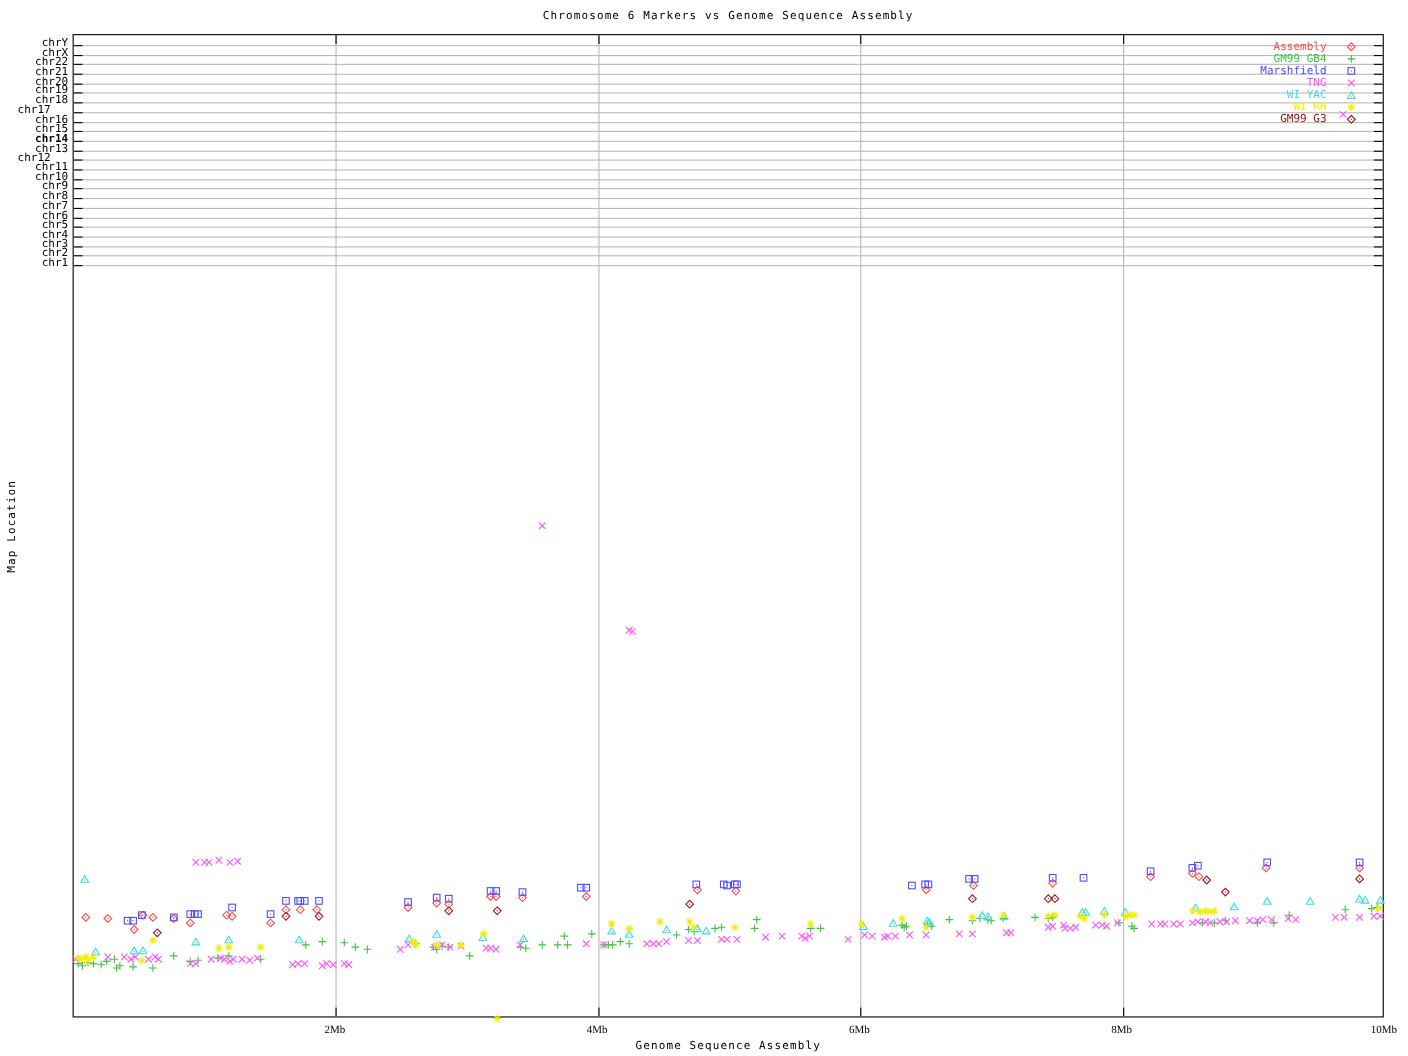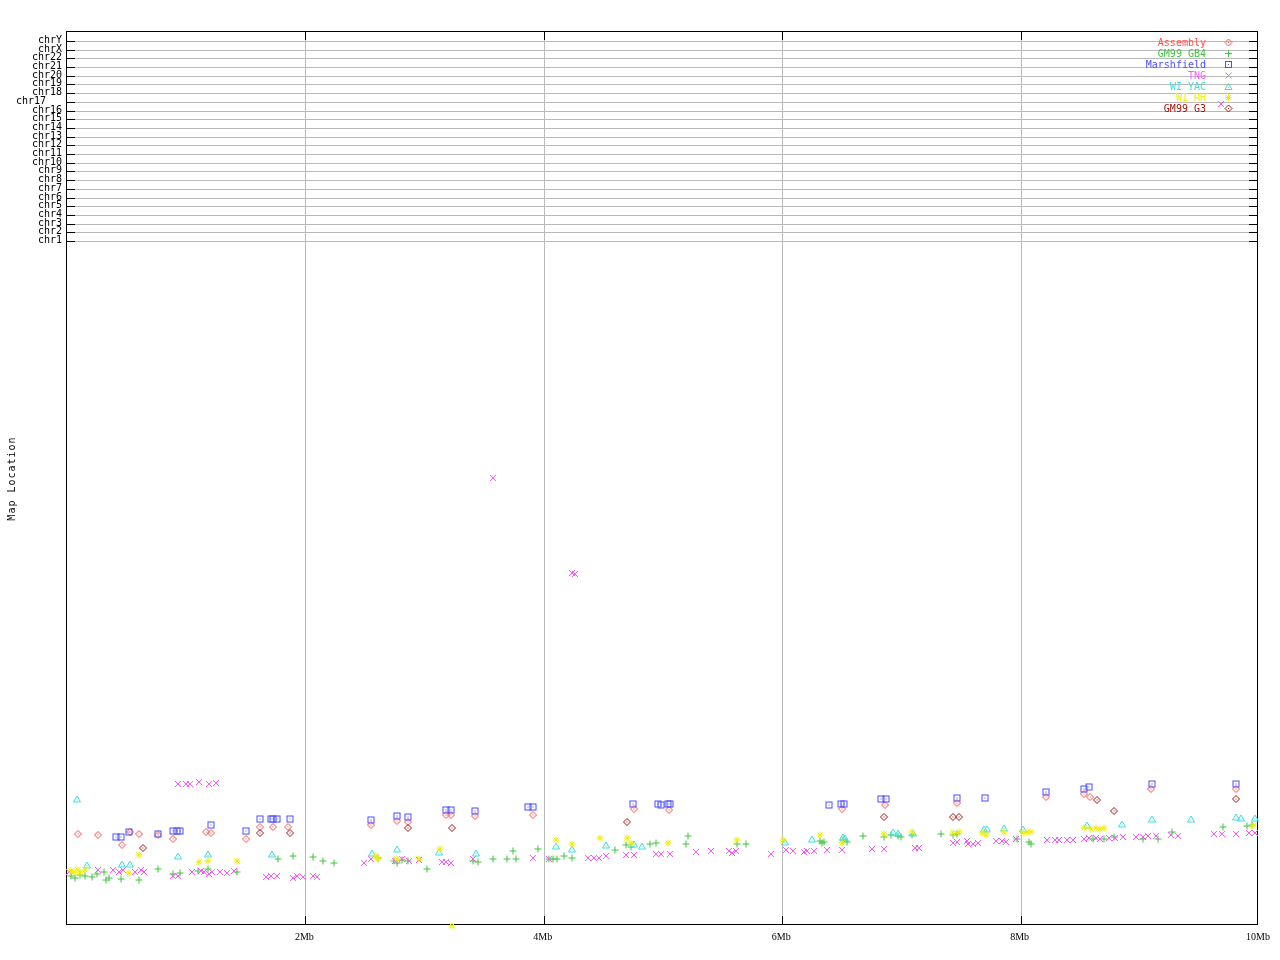--- a/index.html
+++ b/index.html
@@ -18,20 +18,21 @@
   .x-tick-label{position:absolute;top:931px;transform:translateX(-50%);font-family:Liberation Serif, serif;}
   .pt{position:absolute;width:9px;height:9px;transform:translate(-50%,-50%);line-height:0;}
   .legend-row{position:absolute;height:11px;line-height:11px;}
   .legend-label{position:absolute;right:74px;top:0;white-space:pre;}
   .legend-marker{position:absolute;left:1224px;top:1px;width:9px;height:9px;line-height:0;}
 </style>
 </head>
 <body>
 
 <div class="canvas">
+  <div class="title">Chromosome 6 Markers vs Genome Sequence Assembly</div>
   <div class="ylabel">Map Location</div>
   <div class="plot" id="plot">
       <div class="gl-h" style="top: 9px;"></div>
       <div class="tick" style="left: 0px; top: 9px; width: 8px; height: 1px;"></div>
       <div class="tick" style="right: 0px; top: 9px; width: 8px; height: 1px;"></div>
       <div class="gl-h" style="top: 17.6957px;"></div>
       <div class="tick" style="left: 0px; top: 17.6957px; width: 8px; height: 1px;"></div>
       <div class="tick" style="right: 0px; top: 17.6957px; width: 8px; height: 1px;"></div>
       <div class="gl-h" style="top: 26.3913px;"></div>
       <div class="tick" style="left: 0px; top: 26.3913px; width: 8px; height: 1px;"></div>
@@ -1248,23 +1249,23 @@
       <div class="chr-label" style="top: 40px;">chrY</div>
       <div class="chr-label" style="top: 48.6957px;">chrX</div>
       <div class="chr-label" style="top: 57.3913px;">chr22</div>
       <div class="chr-label" style="top: 66.087px;">chr21</div>
       <div class="chr-label" style="top: 74.7826px;">chr20</div>
       <div class="chr-label" style="top: 83.4783px;">chr19</div>
       <div class="chr-label" style="top: 92.1739px;">chr18</div>
       <div class="chr-label" style="top: 100.87px; text-align: center;">chr17</div>
       <div class="chr-label" style="top: 109.565px;">chr16</div>
       <div class="chr-label" style="top: 118.261px;">chr15</div>
-      <div class="chr-label" style="top: 126.957px;">chr14</div>
+      <div class="chr-label" style="top: 126.957px; font-weight: bold;">chr14</div>
       <div class="chr-label" style="top: 135.652px;">chr13</div>
-      <div class="chr-label" style="top: 144.348px;">chr12</div>
+      <div class="chr-label" style="top: 144.348px; text-align: center;">chr12</div>
       <div class="chr-label" style="top: 153.043px;">chr11</div>
       <div class="chr-label" style="top: 161.739px;">chr10</div>
       <div class="chr-label" style="top: 170.435px;">chr9</div>
       <div class="chr-label" style="top: 179.13px;">chr8</div>
       <div class="chr-label" style="top: 187.826px;">chr7</div>
       <div class="chr-label" style="top: 196.522px;">chr6</div>
       <div class="chr-label" style="top: 205.217px;">chr5</div>
       <div class="chr-label" style="top: 213.913px;">chr4</div>
       <div class="chr-label" style="top: 222.609px;">chr3</div>
       <div class="chr-label" style="top: 231.304px;">chr2</div>
@@ -1318,13 +1319,14 @@
           </svg></span>
       </div>
       <div class="legend-row" style="top: 103px; left: 0px; right: 0px;">
         <span class="legend-label" style="color: rgb(160, 20, 20);">GM99 G3</span>
         <span class="legend-marker"><svg width="9" height="9" viewBox="0 0 9 9">
             <path d="M4.5 1 L8 4.5 L4.5 8 L1 4.5 Z" stroke="#a01414" stroke-width="1" fill="none"></path>
             <rect x="4" y="4" width="1" height="1" fill="#a01414" stroke="none"></rect>
           </svg></span>
       </div>
     </div>
+  <div class="xlabel">Genome Sequence Assembly</div>
 </div>
 
 </body></html>

